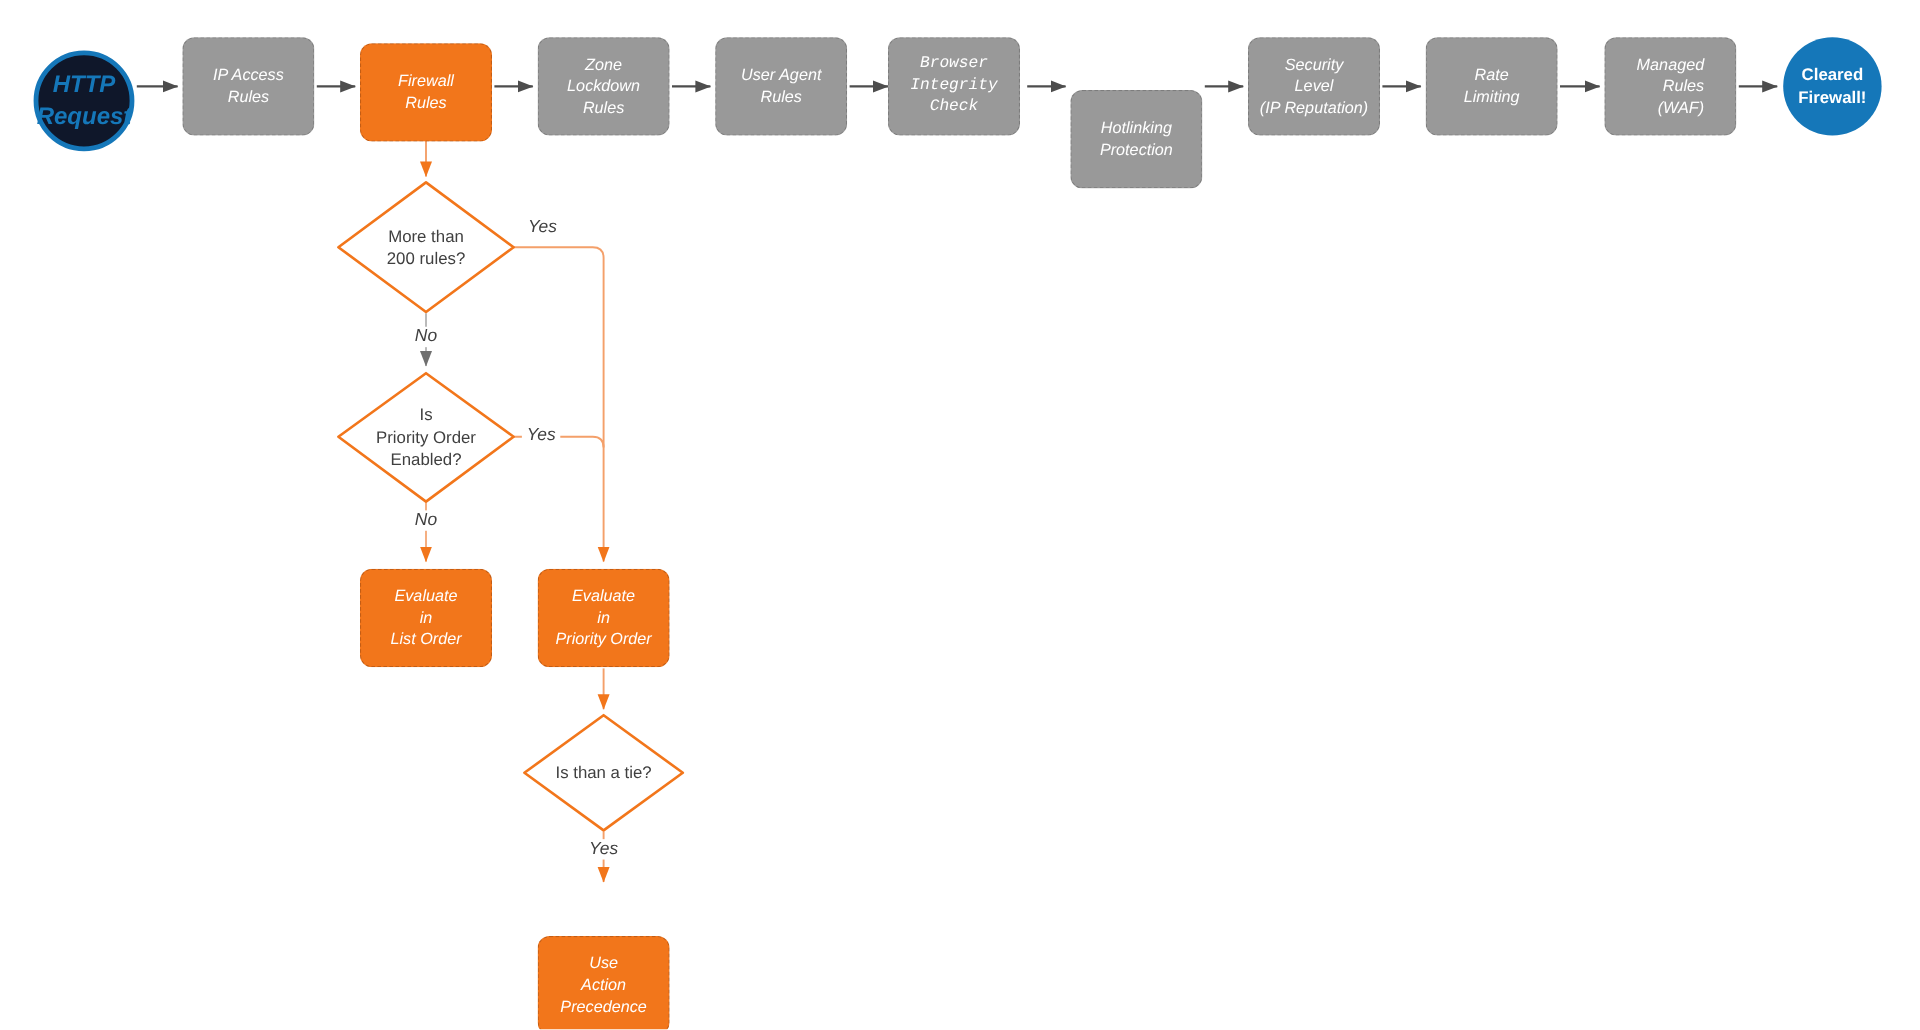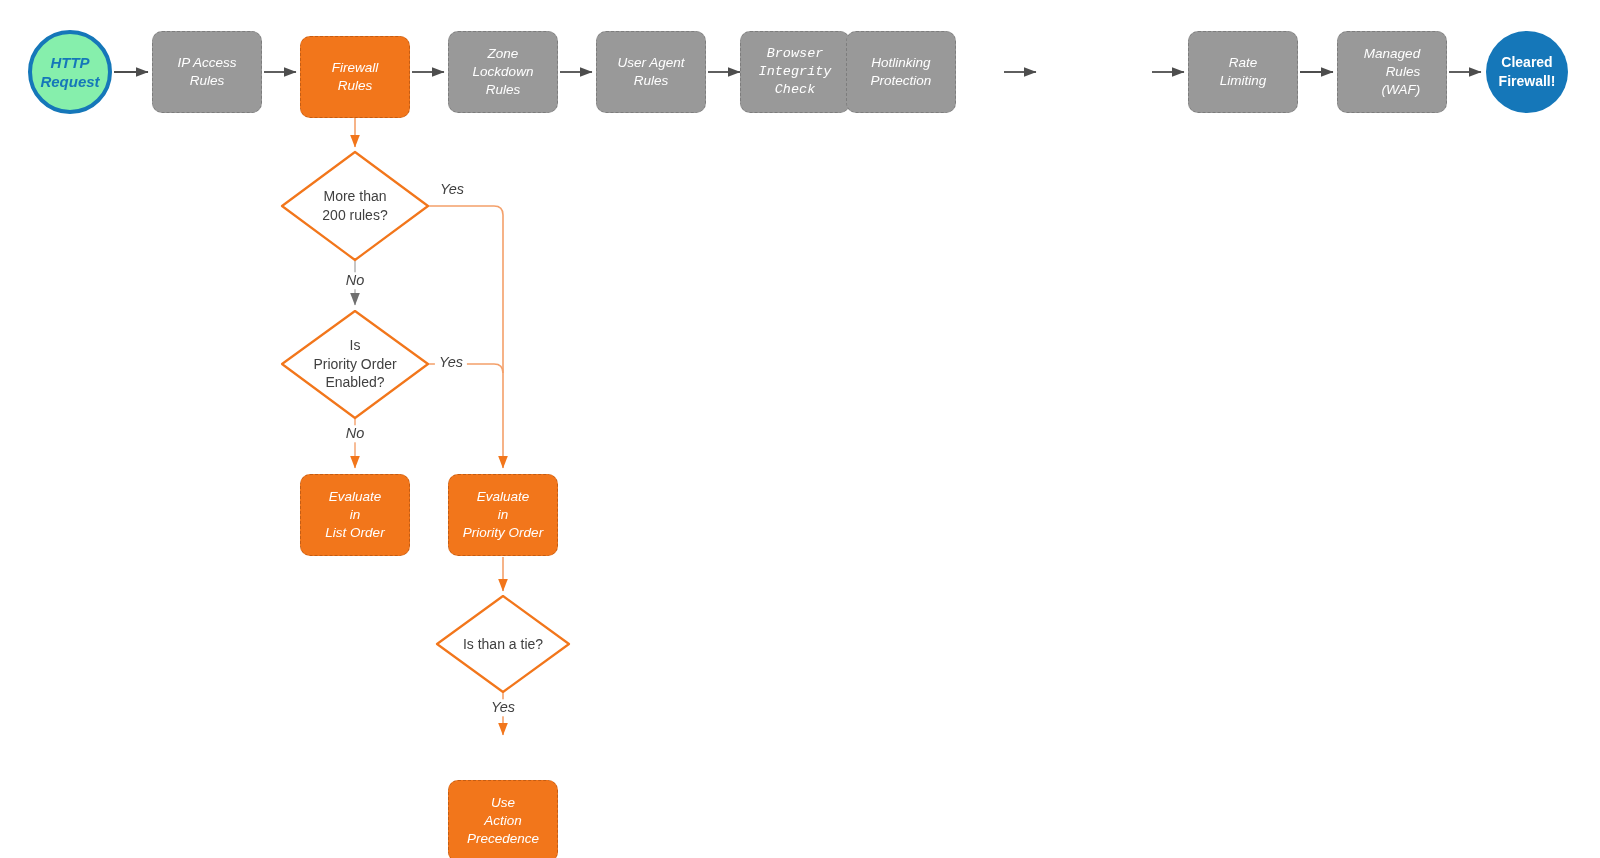--- a/index.html
+++ b/index.html
@@ -16,23 +16,23 @@
   .gbox {
     width:110px; height:82px; left:0; top:31px;
     background:#999999; border:1px dashed rgba(0,0,0,0.18); border-radius:10px;
     color:#ffffff; font-style:italic; font-size:13.5px; line-height:1.32;
   }
   .obox {
     background:#f2761b; border:1px dashed rgba(60,20,0,0.25); border-radius:10px;
     color:#ffffff; font-style:italic; font-size:13.5px; line-height:1.32;
   }
   .startc {
-    left:28px; top:30px; width:84px; height:84px; border-radius:50%;
-    background:#86efac; border:4px solid #1577b9;
-    color:#1577b9; font-weight:bold; font-style:italic; font-size:15px; line-height:1.3;
+    left:28px; top:42px; width:84px; height:84px; border-radius:50%;
+    background:#0f172a; border:4px solid #1577b9;
+    color:#1577b9; font-weight:bold; font-style:italic; font-size:20px; line-height:1.3;
   }
   .endc {
     left:1486px; top:31px; width:82px; height:82px; border-radius:50%;
     background:#1577b9; color:#ffffff;
     font-weight:bold; font-size:14px; line-height:1.35;
   }
   .dtext {
     position:absolute; transform:translate(-50%,-50%); text-align:center;
     color:#404040; font-size:14px; line-height:1.33; white-space:pre-line;
   }
@@ -92,22 +92,25 @@
   <div class="node gbox obox" style="left:300px; top:36px; width:110px; height:82px;">Firewall
 Rules</div>
   <div class="node gbox" style="left:448px;">Zone
 Lockdown
 Rules</div>
   <div class="node gbox" style="left:596px;">User Agent
 Rules</div>
   <div class="node gbox" style="left:740px;font-family:Liberation Mono, monospace;">Browser
 Integrity
 Check</div>
-  <div class="node gbox" style="left:846px;">Hotlinking
+  <div class="node gbox" style="left:892px;margin-top:44px;">Hotlinking
 Protection</div>
+  <div class="node gbox" style="left:1040px;">Security
+Level
+(IP Reputation)</div>
   <div class="node gbox" style="left:1188px;">Rate
 Limiting</div>
   <div class="node gbox" style="left:1337px;text-align:right;">Managed
 Rules
 (WAF)</div>
 
   <div class="node endc">Cleared
 Firewall!</div>
 
   <div class="dtext" style="left:355px; top:206px;">More than

